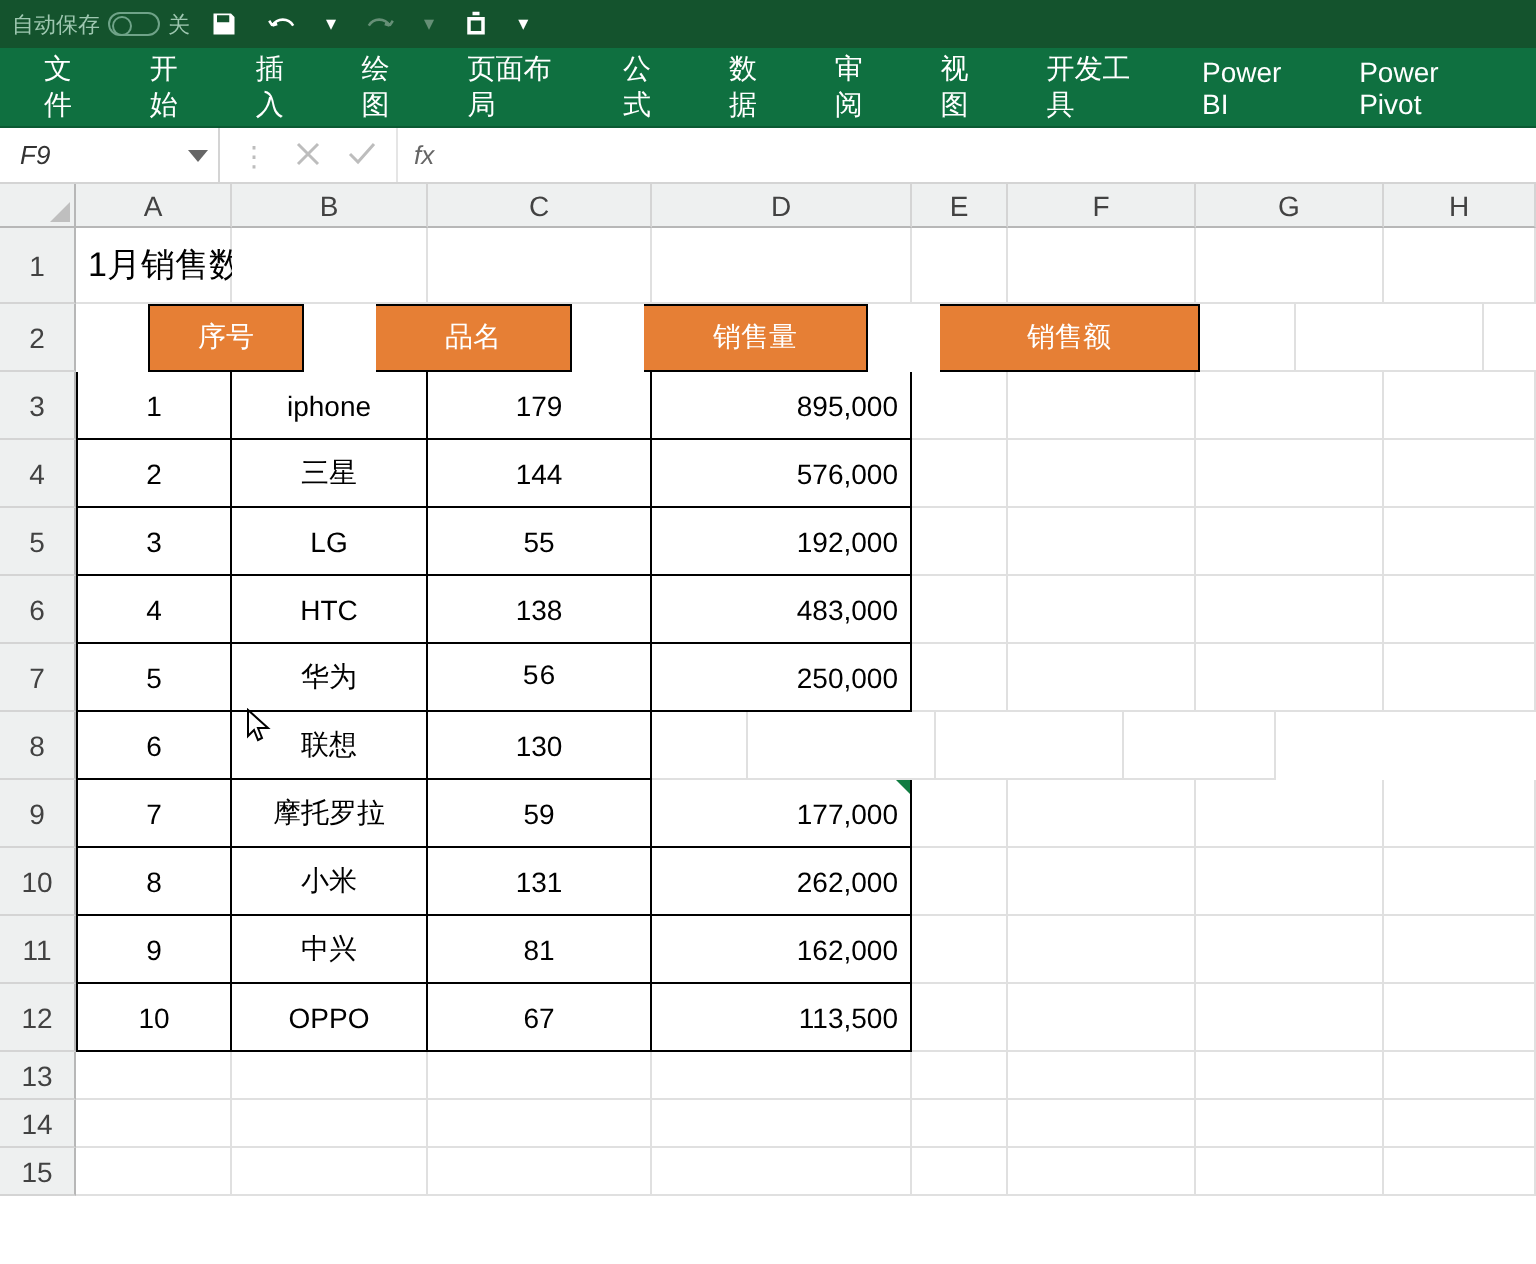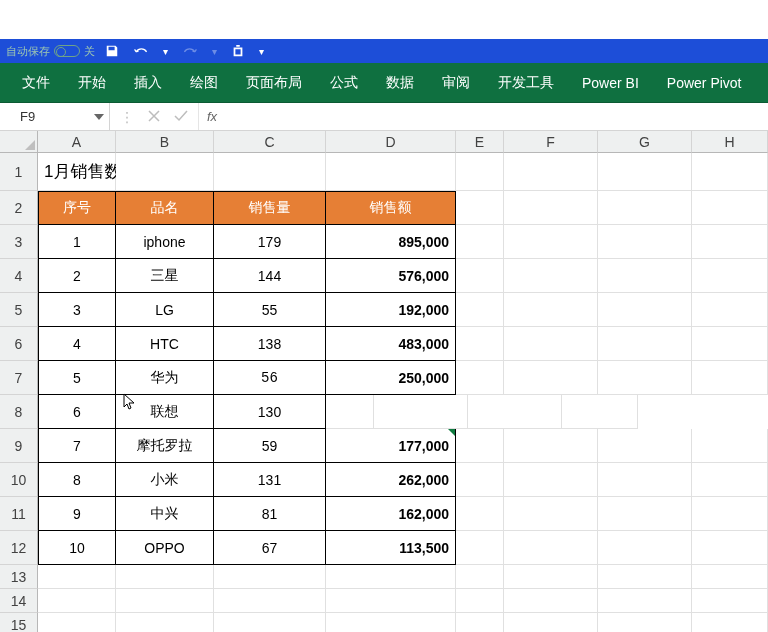--- a/index.html
+++ b/index.html
@@ -7,29 +7,28 @@
     font-family: "Microsoft YaHei", Arial, sans-serif;
     font-size: 14px;
     background: #fff;
     width: 768px;
     height: 632px;
     overflow: hidden;
     position: relative;
   }
   
   .titlebar {
-    background: #1d4ed8;
+    background: #14532d;
     height: 24px;
     display: flex;
     align-items: center;
     color: #c8e0d0;
     font-size: 11px;
     padding: 0 6px;
     gap: 10px;
-    margin-top: 39px;
   }
   .autosave { display: flex; align-items: center; gap: 4px; color: #9ec7b0; }
   .toggle {
     width: 26px; height: 12px; border: 1px solid #6fa388; border-radius: 7px;
     position: relative;
   }
   .toggle::after {
     content: ""; position: absolute; left: 1px; top: 1px; width: 8px; height: 8px;
     border: 1px solid #6fa388; border-radius: 50%;
   }
@@ -66,22 +65,23 @@
     background: #fff;
   }
   .namebox-wrap {
     width: 110px;
     border-right: 1px solid #d4d4d4;
     display: flex;
     align-items: center;
   }
   .namebox {
     border: none; outline: none; width: 90px; height: 100%;
-    padding: 0 20px; font-size: 13px; color: #333;
+    padding: 0 10px; font-size: 13px; color: #333;
     font-family: inherit;
+    font-style: italic;
   }
   .namebox-dd {
     width: 18px; height: 100%; display: flex; align-items: center; justify-content: center;
     color: #666;
   }
   .fn-btns {
     display: flex; align-items: center; gap: 14px; padding: 0 10px;
     border-right: 1px solid #e5e5e5;
     color: #bdbdbd;
   }
@@ -132,23 +132,23 @@
   .cell {
     border-right: 1px solid #e0e0e0; border-bottom: 1px solid #e0e0e0;
     font-size: 14px; color: #000; display: flex; align-items: center;
     padding: 0 6px; overflow: hidden; background: #fff;
     position: relative;
   }
   
   .tborder-t { border-top: 1px solid #000 !important; }
   .tborder-l { border-left: 1px solid #000 !important; }
   .tcell { border-right: 1px solid #000 !important; border-bottom: 1px solid #000 !important; }
-  .thdr { background: #e67f35 !important; color: #fff !important; justify-content: center; }
+  .thdr { background: #e67f35 !important; color: #fff !important; justify-content: center; margin-left: 36px; }
   .center { justify-content: center; }
-  .right { justify-content: flex-end; font-weight: bold; }
+  .right { justify-content: flex-end; }
   .title-cell { font-size: 17px; }
   .sel-mark::after {
     content: ""; position: absolute; right: 0; top: 0;
     border-left: 7px solid transparent; border-top: 7px solid #107c41;
   }
   
   .cursor-mock {
     position: absolute;
     pointer-events: none;
     z-index: 5;
@@ -192,20 +192,21 @@
 
 <div class="ribbon">
   <div class="tab">文件</div>
   <div class="tab">开始</div>
   <div class="tab">插入</div>
   <div class="tab">绘图</div>
   <div class="tab">页面布局</div>
   <div class="tab">公式</div>
   <div class="tab">数据</div>
   <div class="tab">审阅</div>
+  <div class="tab">视图</div>
   <div class="tab">开发工具</div>
   <div class="tab">Power BI</div>
   <div class="tab">Power Pivot</div>
 </div>
 
 <div class="formula-row">
   <div class="namebox-wrap">
     <input class="namebox" value="F9" style="">
     <div class="namebox-dd">
       <svg width="10" height="6" viewBox="0 0 10 6">

